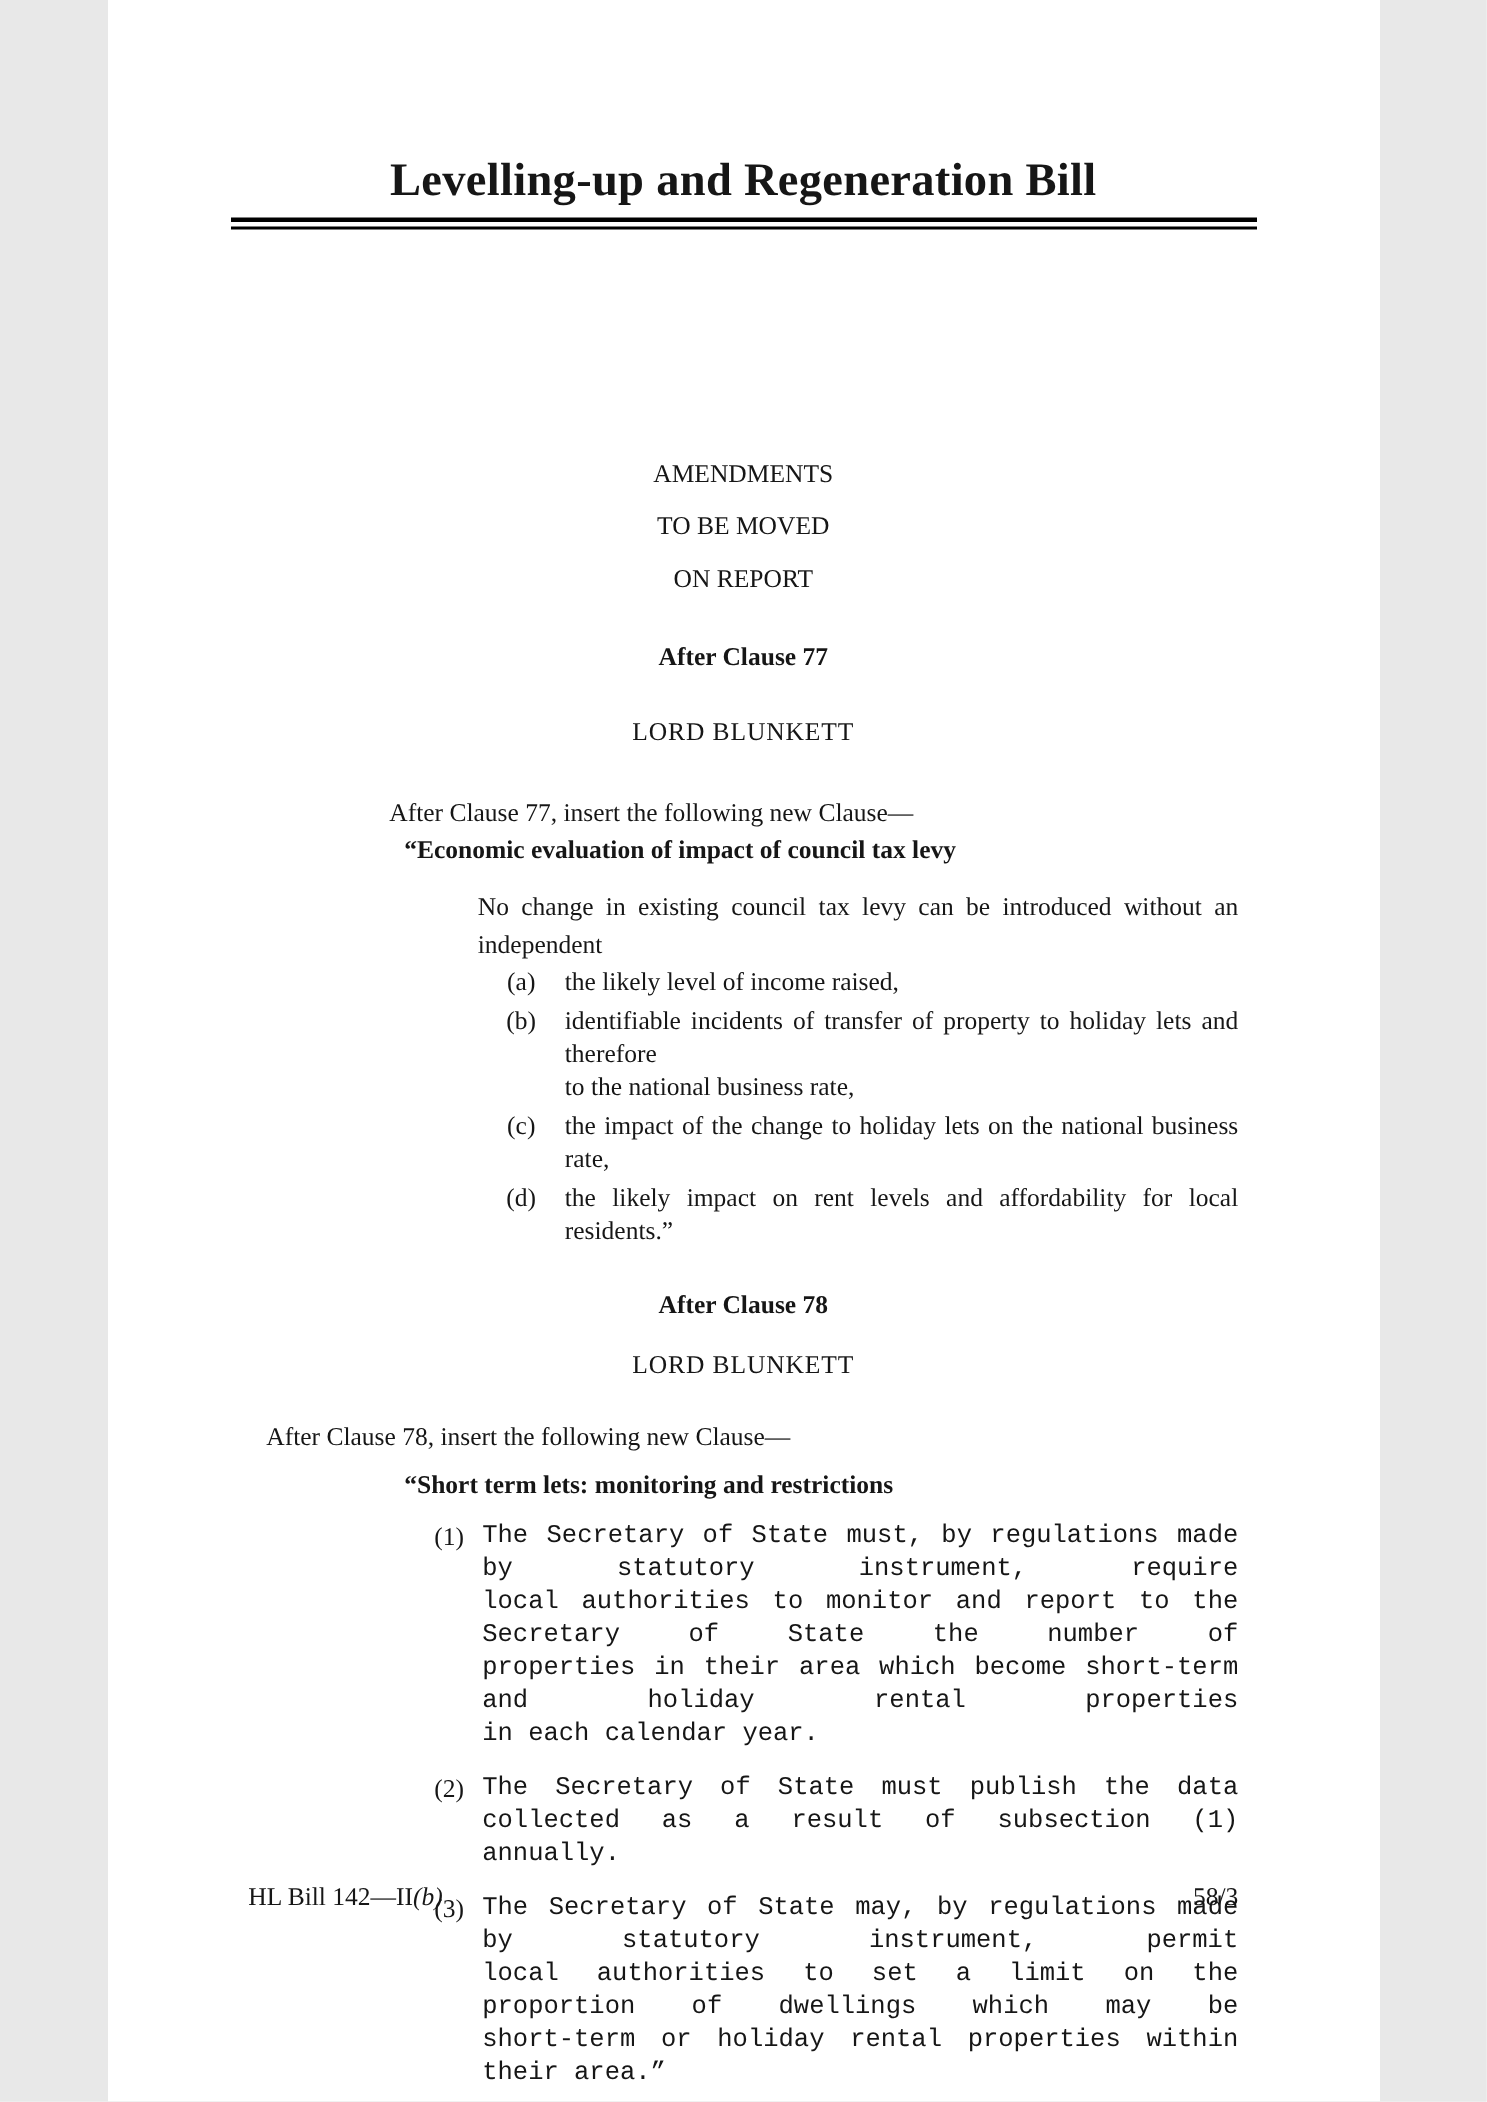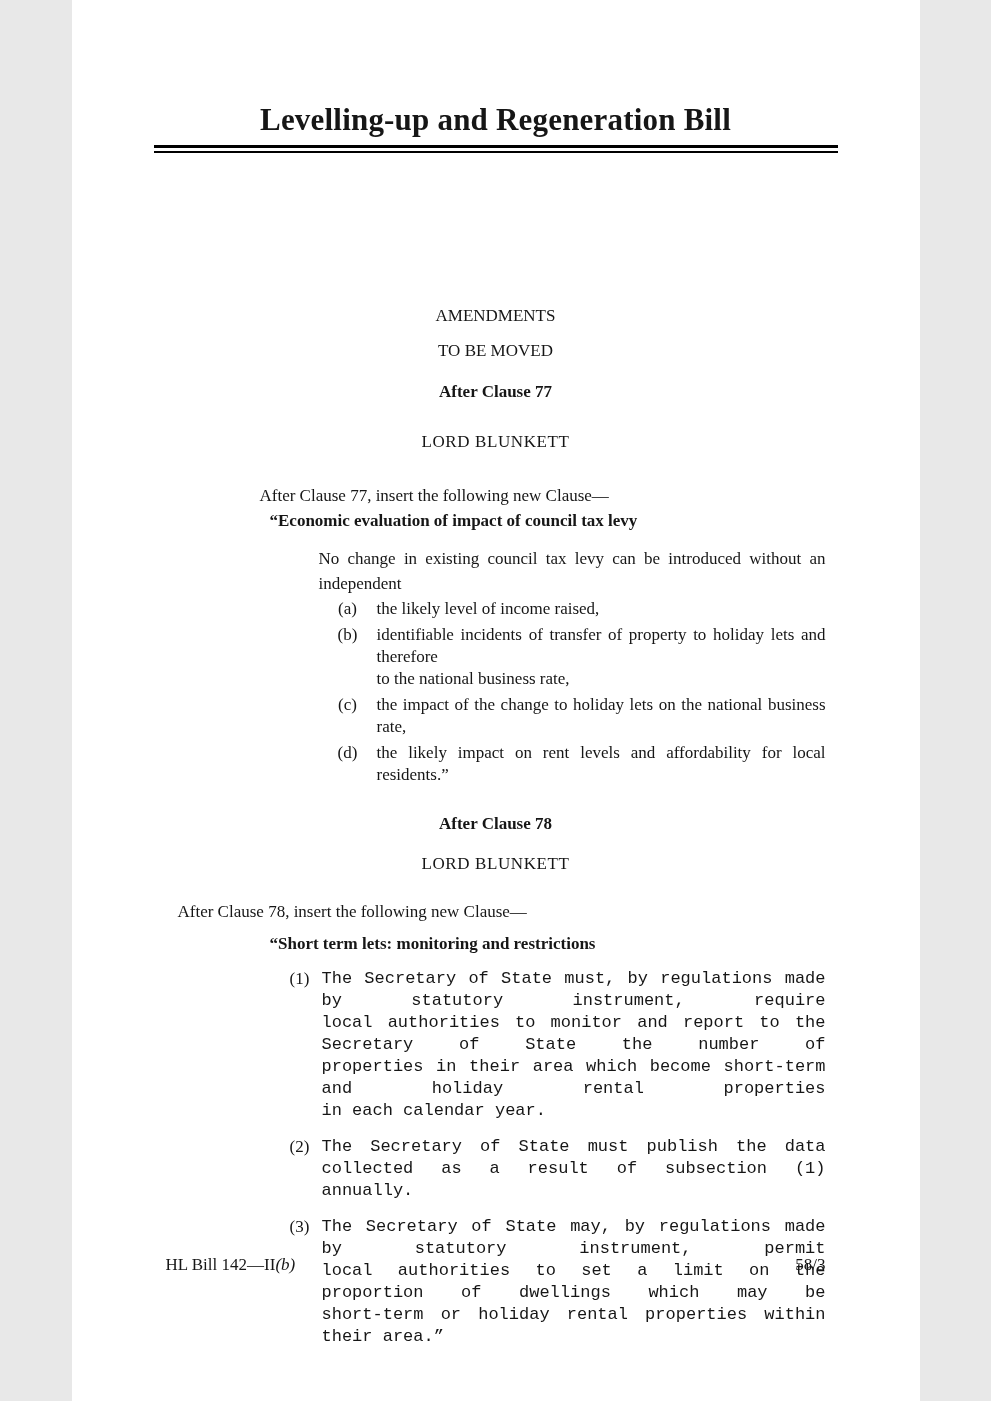--- a/index.html
+++ b/index.html
@@ -40,21 +40,21 @@
     margin-top:16px;
     text-align:center;
     font-style:italic;
   }
   .supp .u {
     text-decoration:underline;
     text-decoration-thickness:1.5px;
     text-underline-offset:5px;
   }
 
-  .marker { margin-top:19px; text-align:center; font-weight:bold; }
+  .marker { margin-top:30px; text-align:center; font-weight:bold; }
   .marker.m2 { margin-top:27px; }
   .sponsor { margin-top:28px; text-align:center; letter-spacing:0.6px; }
   .sponsor.s2 { margin-top:18px; }
 
   .instr { margin-top:32px; margin-left:94px; }
   .instr.i2 { margin-top:26px;margin-left:12px; }
   .ctitle { margin-top:3px; margin-left:104px; font-weight:bold; }
   .ctitle.c2 { margin-top:10px; }
 
   .intro { margin-top:14px; margin-left:153px; line-height:25px; }
@@ -87,20 +87,21 @@
 <body>
 
 <div class="page">
   <div class="content">
 
     <h1 class="bill-title">Levelling-up and Regeneration Bill</h1>
     <div class="title-rule"></div>
 
     <div class="caps first">AMENDMENTS</div>
     <div class="caps next">TO BE MOVED</div>
+    <div class="caps next">ON REPORT</div>
 
 
     <div class="marker">After Clause 77</div>
     <div class="sponsor">LORD BLUNKETT</div>
 
     <div class="instr">After Clause 77, insert the following new Clause—</div>
     <div class="ctitle">“Economic evaluation of impact of council tax levy</div>
 
     <div class="intro">
       <div class="ln">No change in existing council tax levy can be introduced without an independent</div>

